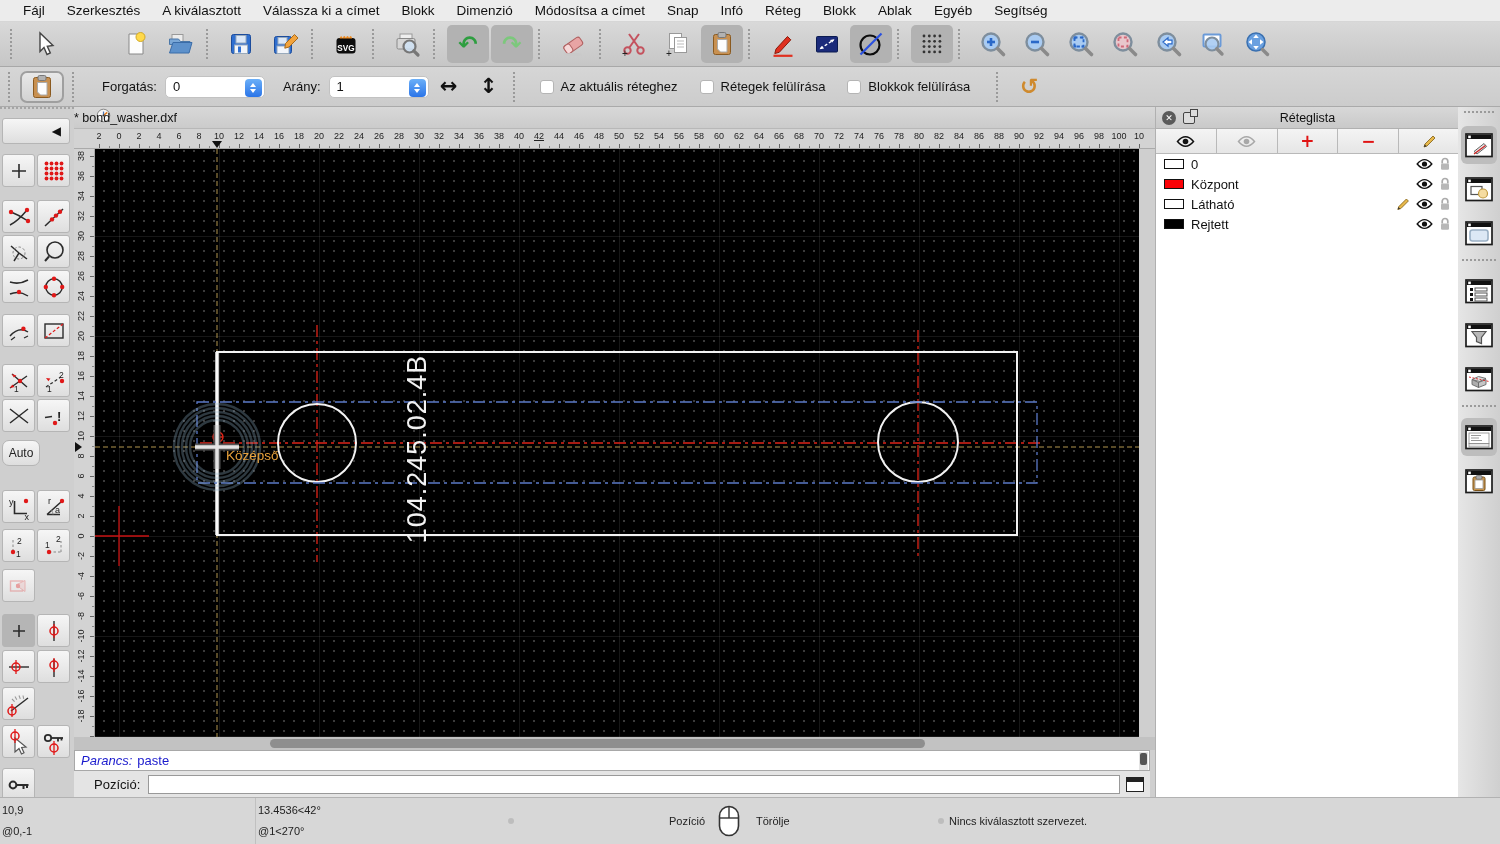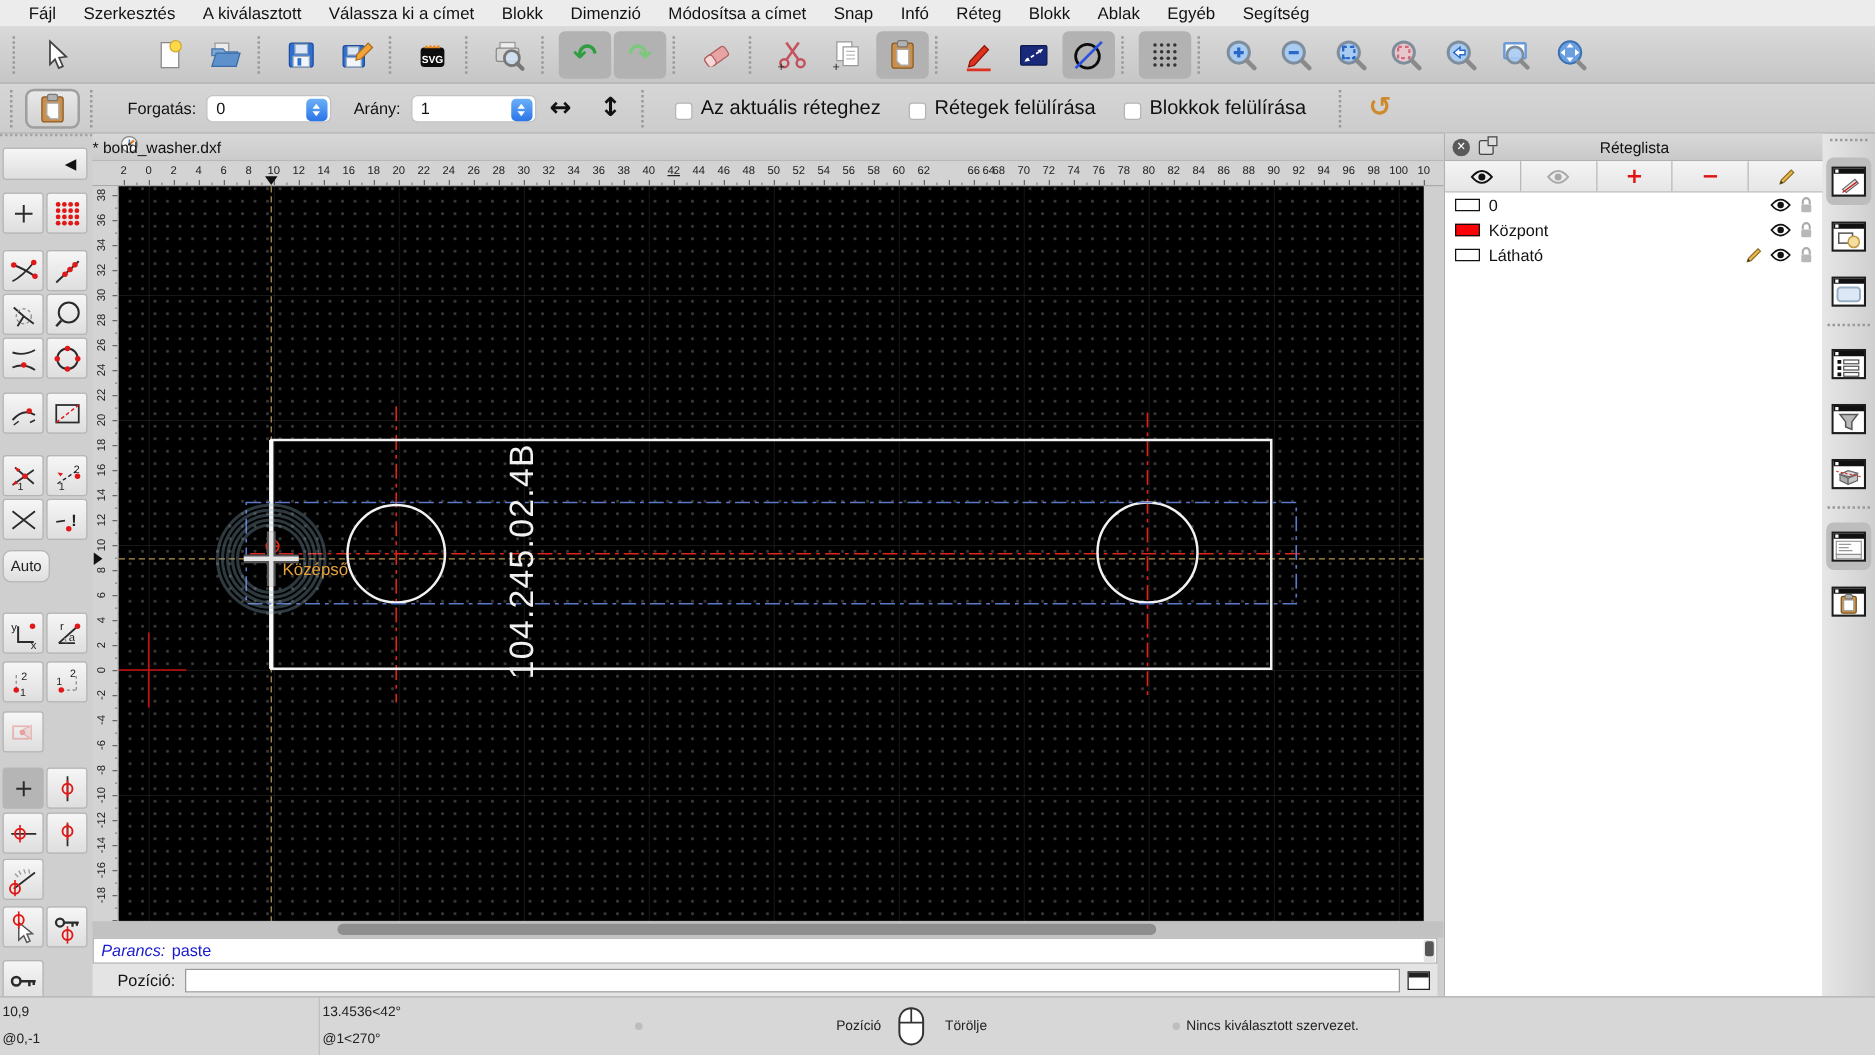--- a/index.html
+++ b/index.html
@@ -24,21 +24,21 @@
   #toolbar2{position:absolute;left:0;top:67px;width:1500px;height:40px;background:linear-gradient(#d6d6d6,#cccccc);border-bottom:1px solid #aaa;display:flex;align-items:center;padding-left:6px}
   #clipbtn{width:44px;height:32px;border:2px solid #9f9f9f;border-radius:7px;display:flex;align-items:center;justify-content:center;background:linear-gradient(#e8e8e8,#d2d2d2);margin-right:6px;flex:none}
   .t2lbl{font-size:13px;color:#111;margin:0 8px 0 18px}
   .spin{width:100px;height:22px;background:#fff;border:1px solid #c2c2c2;border-radius:5px;display:flex;align-items:center;padding-left:7px;position:relative;flex:none}
   .spinval{font-size:13px;color:#111;flex:1}
   .stepper{position:absolute;right:2px;top:2px;width:17px;height:18px;border-radius:4px;background:linear-gradient(#6cb0f8,#2a74e8);display:flex;flex-direction:column;align-items:center;justify-content:center;gap:2px}
   .stepper i{display:block;width:0;height:0;border-left:3.5px solid transparent;border-right:3.5px solid transparent}
   .stepper .up{border-bottom:4px solid #fff}
   .stepper .dn{border-top:4px solid #fff}
   .flipbtn{width:40px;height:34px;display:flex;align-items:center;justify-content:center}
-  .cb{display:flex;align-items:flex-end;margin-right:22px;font-size:16px;color:#111}
+  .cb{display:flex;align-items:flex-end;margin-right:22px;font-size:13px;color:#111}
   .cbbox{width:14px;height:14px;background:#fff;border:1px solid #b5b5b5;border-radius:3px;margin-right:7px;flex:none}
   #cb-container{display:flex;align-items:center;margin-left:14px}
 
   
   #main{position:absolute;left:0;top:107px;width:1500px;height:690px;background:#cfcfcf}
 
   
   #sidebar{position:absolute;left:0;top:0;width:74px;height:690px;background:#cfcfcf;border-top:2px dotted #a5a5a5}
   .sbtn{position:absolute;width:33px;height:33px;background:linear-gradient(#f6f6f6,#dedede);border:1px solid #b5b5b5;border-radius:3px;display:flex;align-items:center;justify-content:center}
   .sbtn.wide{width:68px;height:26px;justify-content:flex-end;padding-right:8px}
@@ -654,21 +654,21 @@
           <span class="hlab" style="left: 485px;">44</span>
           <span class="hlab" style="left: 505px;">46</span>
           <span class="hlab" style="left: 525px;">48</span>
           <span class="hlab" style="left: 545px;">50</span>
           <span class="hlab" style="left: 565px;">52</span>
           <span class="hlab" style="left: 585px;">54</span>
           <span class="hlab" style="left: 605px;">56</span>
           <span class="hlab" style="left: 625px;">58</span>
           <span class="hlab" style="left: 645px;">60</span>
           <span class="hlab" style="left: 665px;">62</span>
-          <span class="hlab" style="left: 685px; margin-left: 32px;">64</span>
+          <span class="hlab" style="left: 685px;">64</span>
           <span class="hlab" style="left: 705px;">66</span>
           <span class="hlab" style="left: 725px;">68</span>
           <span class="hlab" style="left: 745px;">70</span>
           <span class="hlab" style="left: 765px;">72</span>
           <span class="hlab" style="left: 785px;">74</span>
           <span class="hlab" style="left: 805px;">76</span>
           <span class="hlab" style="left: 825px;">78</span>
           <span class="hlab" style="left: 845px;">80</span>
           <span class="hlab" style="left: 865px;">82</span>
           <span class="hlab" style="left: 885px;">84</span>
@@ -1027,20 +1027,34 @@
               <svg width="17" height="12" viewBox="0 0 17 12">
                 <path d="M1.2 6 Q8.5 -2.8 15.8 6 Q8.5 14.8 1.2 6 Z" fill="none" stroke="#111" stroke-width="1.4"></path>
                 <circle cx="8.5" cy="6" r="2.6" fill="#111"></circle>
               </svg>
               <svg width="12" height="14" viewBox="0 0 12 14">
                 <path d="M3.2 6.5 V4.3 a2.8 2.8 0 0 1 5.6 0 V6.5" fill="none" stroke="#ababab" stroke-width="1.7"></path>
                 <rect x="2" y="6.5" width="8" height="6.3" rx="1.2" fill="#b8b8b8"></rect>
               </svg>
             </span>
           </div>
+          <div class="lrow">
+            <span class="lsw" style="background: rgb(0, 0, 0);"></span>
+            <span class="lname">Rejtett</span>
+            <span class="lic">
+              <svg width="17" height="12" viewBox="0 0 17 12">
+                <path d="M1.2 6 Q8.5 -2.8 15.8 6 Q8.5 14.8 1.2 6 Z" fill="none" stroke="#111" stroke-width="1.4"></path>
+                <circle cx="8.5" cy="6" r="2.6" fill="#111"></circle>
+              </svg>
+              <svg width="12" height="14" viewBox="0 0 12 14">
+                <path d="M3.2 6.5 V4.3 a2.8 2.8 0 0 1 5.6 0 V6.5" fill="none" stroke="#ababab" stroke-width="1.7"></path>
+                <rect x="2" y="6.5" width="8" height="6.3" rx="1.2" fill="#b8b8b8"></rect>
+              </svg>
+            </span>
+          </div>
         </div>
     </div>
 
     <div id="dockstrip">
         <span class="dots"></span>
         <span class="dock active">
           <svg width="28" height="25" viewBox="0 0 28 25">
             <rect x="1" y="1" width="26" height="22.5" fill="#fff" stroke="#1d1d1d" stroke-width="1.7"></rect>
             <rect x="1.8" y="1.8" width="24.4" height="4.2" fill="#111"></rect>
             <rect x="3.2" y="2.6" width="2.6" height="2.6" fill="#fff"></rect>

